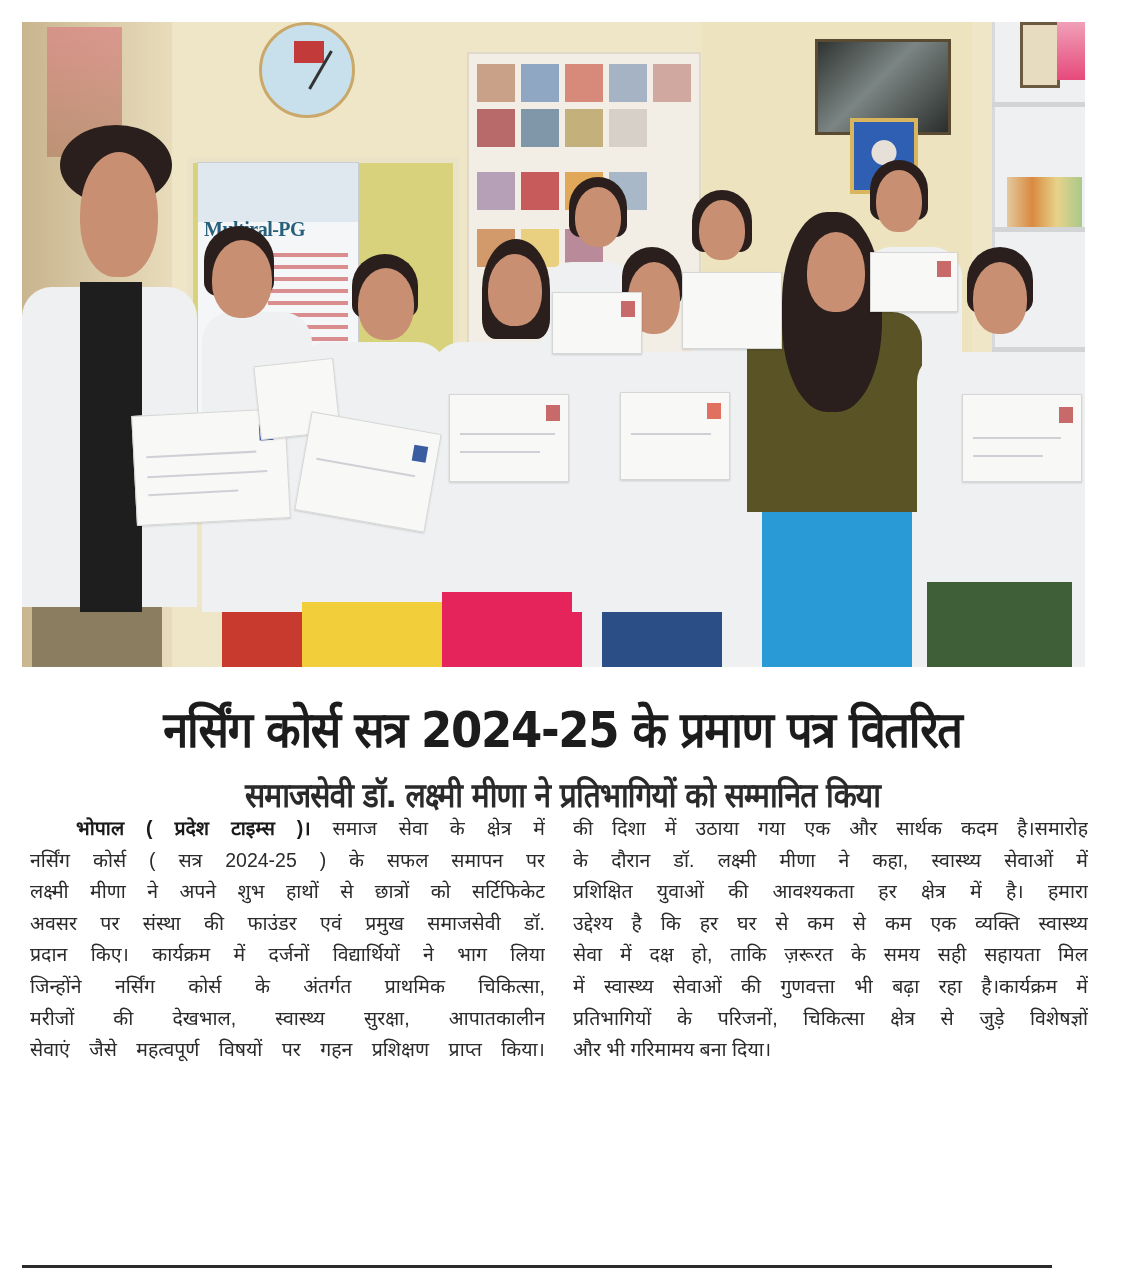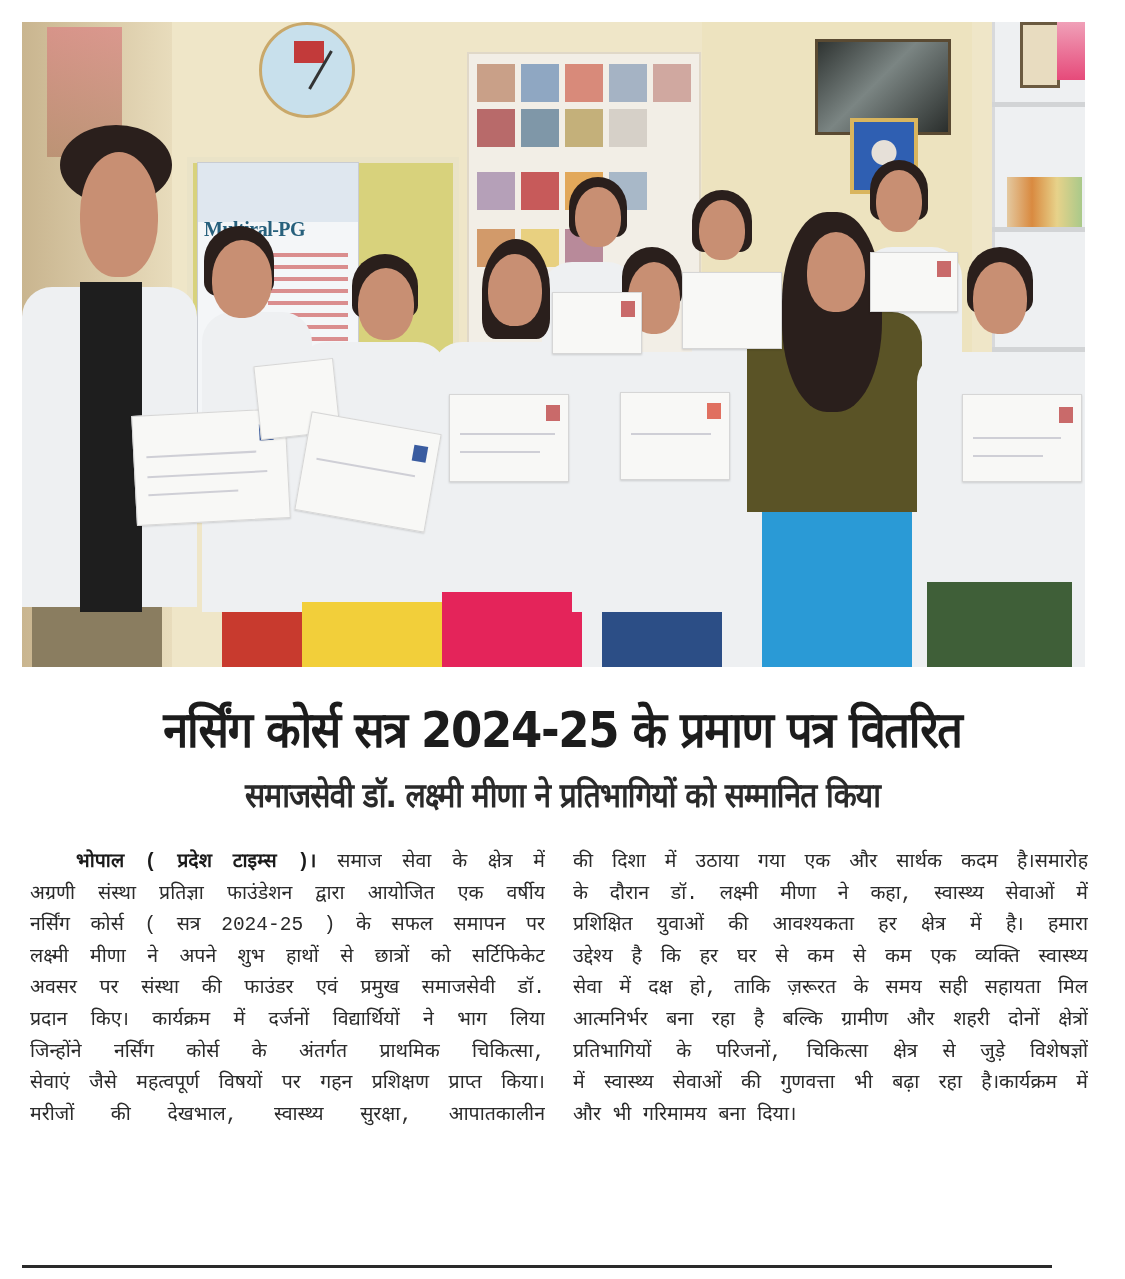--- a/index.html
+++ b/index.html
@@ -32,21 +32,21 @@
   .coat { position: absolute; background: #eef0f2; border-radius: 30px 30px 0 0; }
   .cert { position: absolute; background: #f8f8f6; border: 1px solid #d6d6d6; box-shadow: 0 1px 2px rgba(0,0,0,.15); }
   .cert-photo { position: absolute; width: 14px; height: 16px; background: #c96a6a; }
   .cert-line { position: absolute; height: 2px; background: #cfcfd6; }
   .skirt { position: absolute; }
 
   
   .headline { position: absolute; left: 0; top: 697px; width: 1125px; text-align: center; font-family: "DejaVu Sans", sans-serif; font-weight: bold; font-size: 50px; line-height: 66px; color: #1c1c1c; letter-spacing: -1.5px; transform: scaleX(0.9); transform-origin: center; }
   .subhead { position: absolute; left: 0; top: 772px; width: 1125px; text-align: center; font-family: "DejaVu Sans", sans-serif; font-weight: bold; font-size: 34px; line-height: 46px; color: #2a2a2a; letter-spacing: -1px; transform: scaleX(0.88); transform-origin: center; }
 
-  .col { position: absolute; top: 847px; width: 515px; font-family: Liberation Mono, monospace; font-size: 19.5px; line-height: 31.6px; color: #2b2b2b; text-align: justify; }
+  .col { position: absolute; top: 813px; width: 515px; font-family: Liberation Sans, sans-serif; font-size: 19.5px; line-height: 31.6px; color: #2b2b2b; text-align: justify; }
   .col-left { left: 30px; }
   .col-right { left: 573px; }
   .col .line { display: block; white-space: nowrap; text-align-last: justify; overflow: hidden; }
   .col .line.last { text-align-last: left; }
   .col .lead { font-weight: bold; color: #1a1a1a; }
   .indent { padding-left: 46px; }
 
   .bottom-rule { position: absolute; left: 22px; top: 1265px; width: 1030px; height: 3px; background: #2a2a2a; }
 </style>
 </head>
@@ -174,35 +174,33 @@
     <div class="cert-line" style="left:10px;top:42px;width:88px"></div>
     <div class="cert-line" style="left:10px;top:60px;width:70px"></div>
   </div>
 </div>
 
 <h1 class="headline" style="margin:0">नर्सिंग कोर्स सत्र 2024-25 के प्रमाण पत्र वितरित</h1>
 <h2 class="subhead" style="margin:0">समाजसेवी डॉ. लक्ष्मी मीणा ने प्रतिभागियों को सम्मानित किया</h2>
 
 <div class="col col-left">
   <span class="line indent"><span class="lead">भोपाल ( प्रदेश टाइम्स )।</span><span> समाज सेवा के क्षेत्र में</span></span>
-  <span class="line">अग्रणी संस्था प्रतिज्ञा फाउंडेशन द्वारा आयोजित एक वर्षीय</span>
   <span class="line">नर्सिंग कोर्स ( सत्र 2024-25 ) के सफल समापन पर</span>
   <span class="line">लक्ष्मी मीणा ने अपने शुभ हाथों से छात्रों को सर्टिफिकेट</span>
   <span class="line">अवसर पर संस्था की फाउंडर एवं प्रमुख समाजसेवी डॉ.</span>
   <span class="line">प्रदान किए। कार्यक्रम में दर्जनों विद्यार्थियों ने भाग लिया</span>
   <span class="line">जिन्होंने नर्सिंग कोर्स के अंतर्गत प्राथमिक चिकित्सा,</span>
+  <span class="line">मरीजों की देखभाल, स्वास्थ्य सुरक्षा, आपातकालीन</span>
   <span class="line">सेवाएं जैसे महत्वपूर्ण विषयों पर गहन प्रशिक्षण प्राप्त किया।</span>
-  <span class="line">मरीजों की देखभाल, स्वास्थ्य सुरक्षा, आपातकालीन</span>
 </div>
 
 <div class="col col-right">
   <span class="line">की दिशा में उठाया गया एक और सार्थक कदम है।समारोह</span>
   <span class="line">के दौरान डॉ. लक्ष्मी मीणा ने कहा, स्वास्थ्य सेवाओं में</span>
   <span class="line">प्रशिक्षित युवाओं की आवश्यकता हर क्षेत्र में है। हमारा</span>
   <span class="line">उद्देश्य है कि हर घर से कम से कम एक व्यक्ति स्वास्थ्य</span>
   <span class="line">सेवा में दक्ष हो, ताकि ज़रूरत के समय सही सहायता मिल</span>
-  <span class="line">आत्मनिर्भर बना रहा है बल्कि ग्रामीण और शहरी दोनों क्षेत्रों</span>
+  <span class="line">में स्वास्थ्य सेवाओं की गुणवत्ता भी बढ़ा रहा है।कार्यक्रम में</span>
   <span class="line">प्रतिभागियों के परिजनों, चिकित्सा क्षेत्र से जुड़े विशेषज्ञों</span>
-  <span class="line">में स्वास्थ्य सेवाओं की गुणवत्ता भी बढ़ा रहा है।कार्यक्रम में</span>
   <span class="line last">और भी गरिमामय बना दिया।</span>
 </div>
 
 <div class="bottom-rule"></div>
 
 </body></html>

